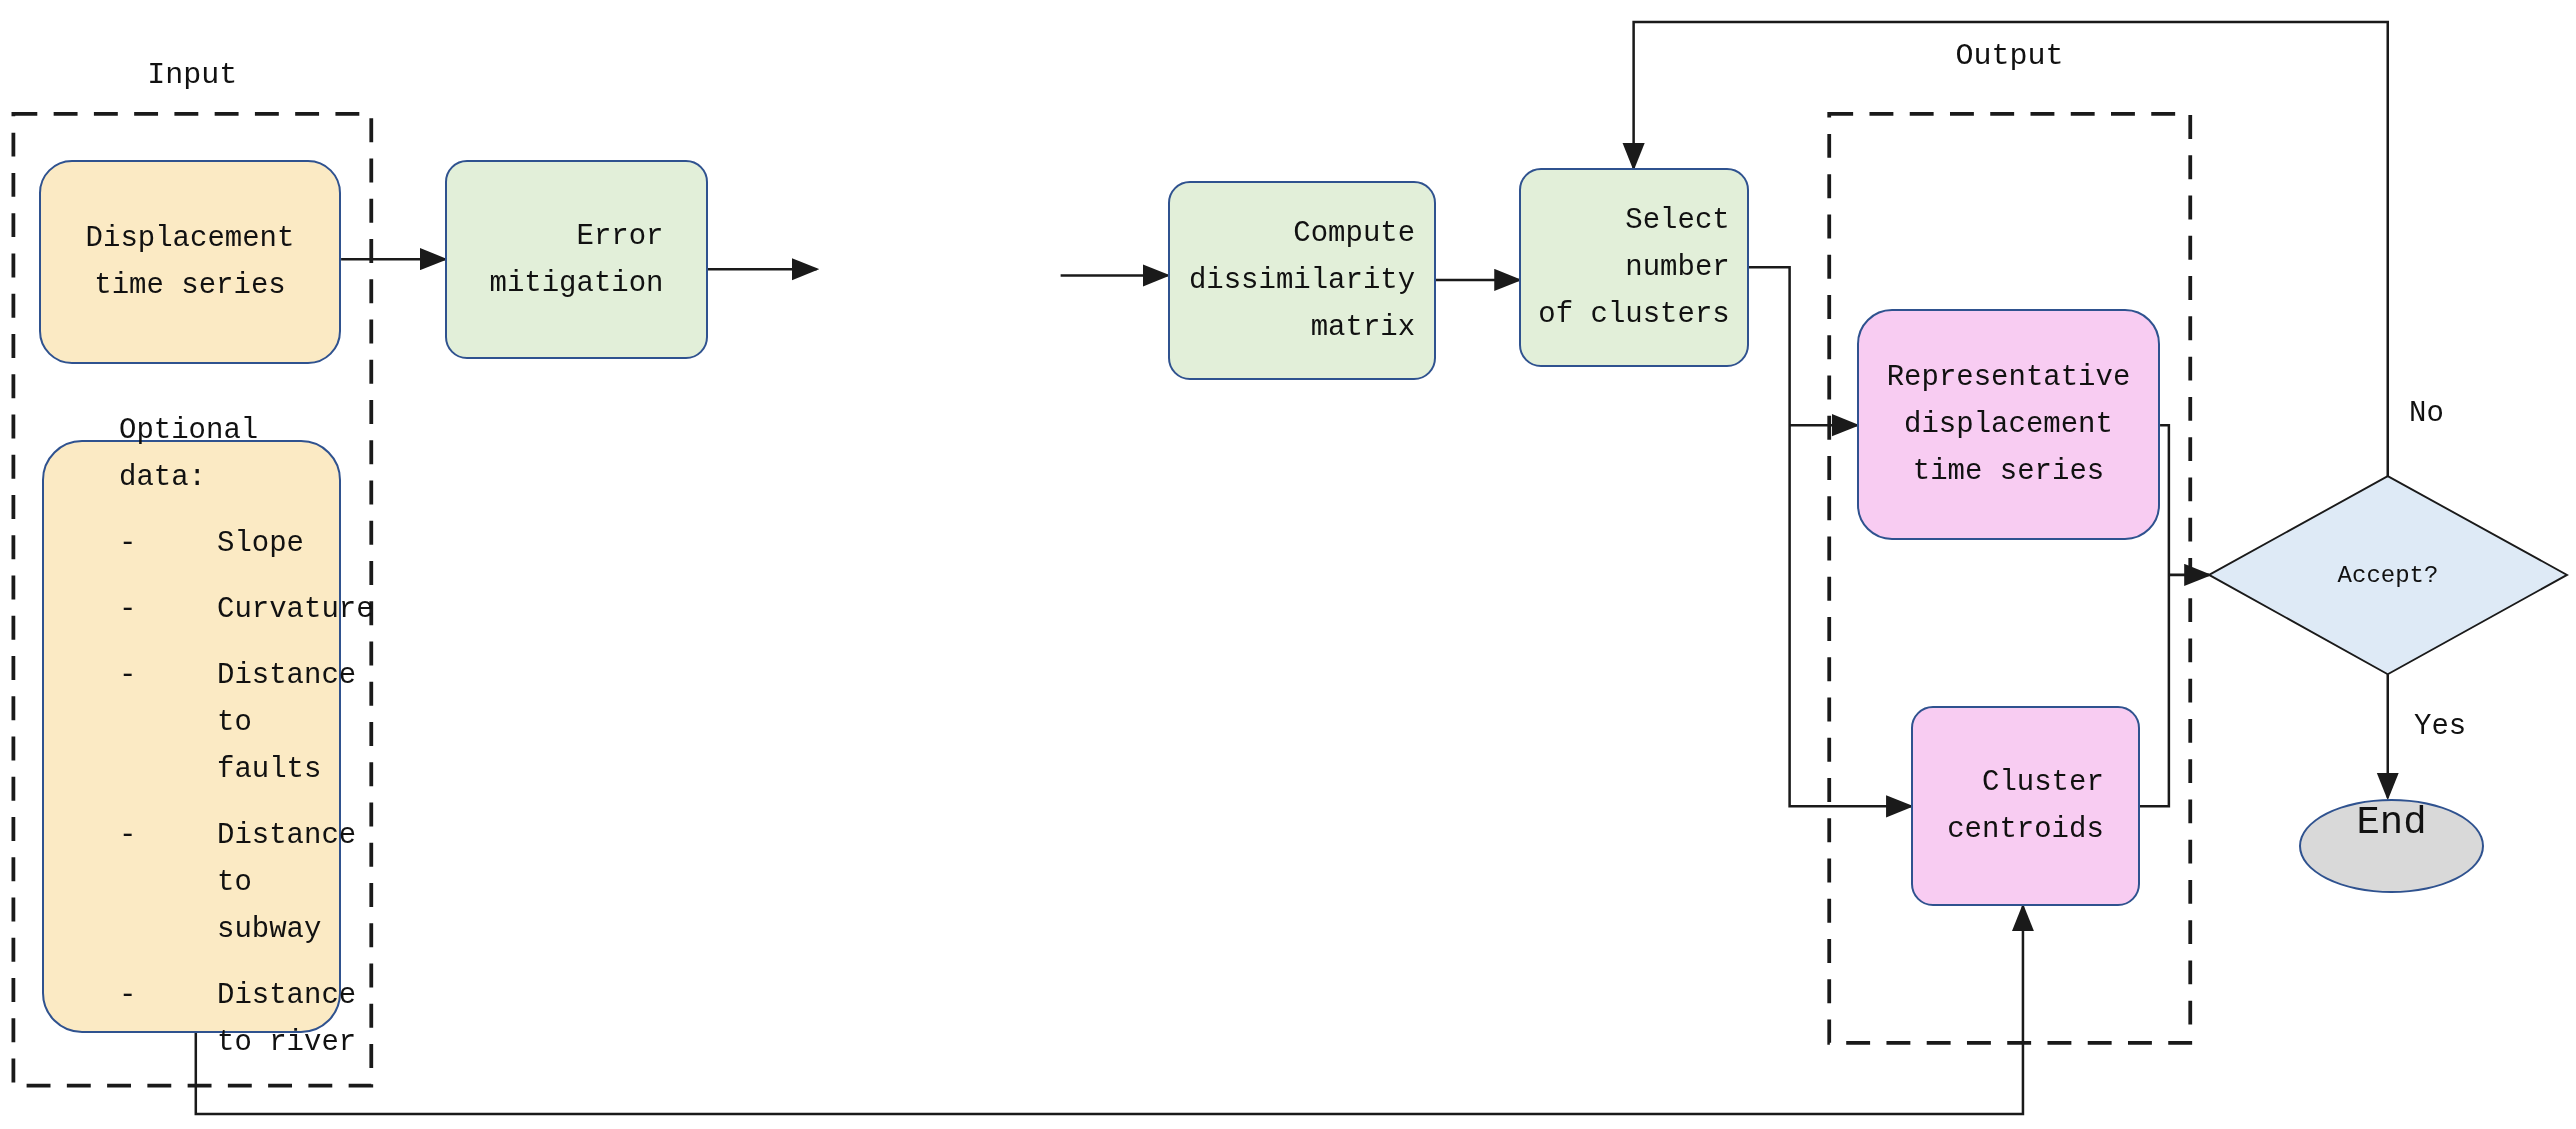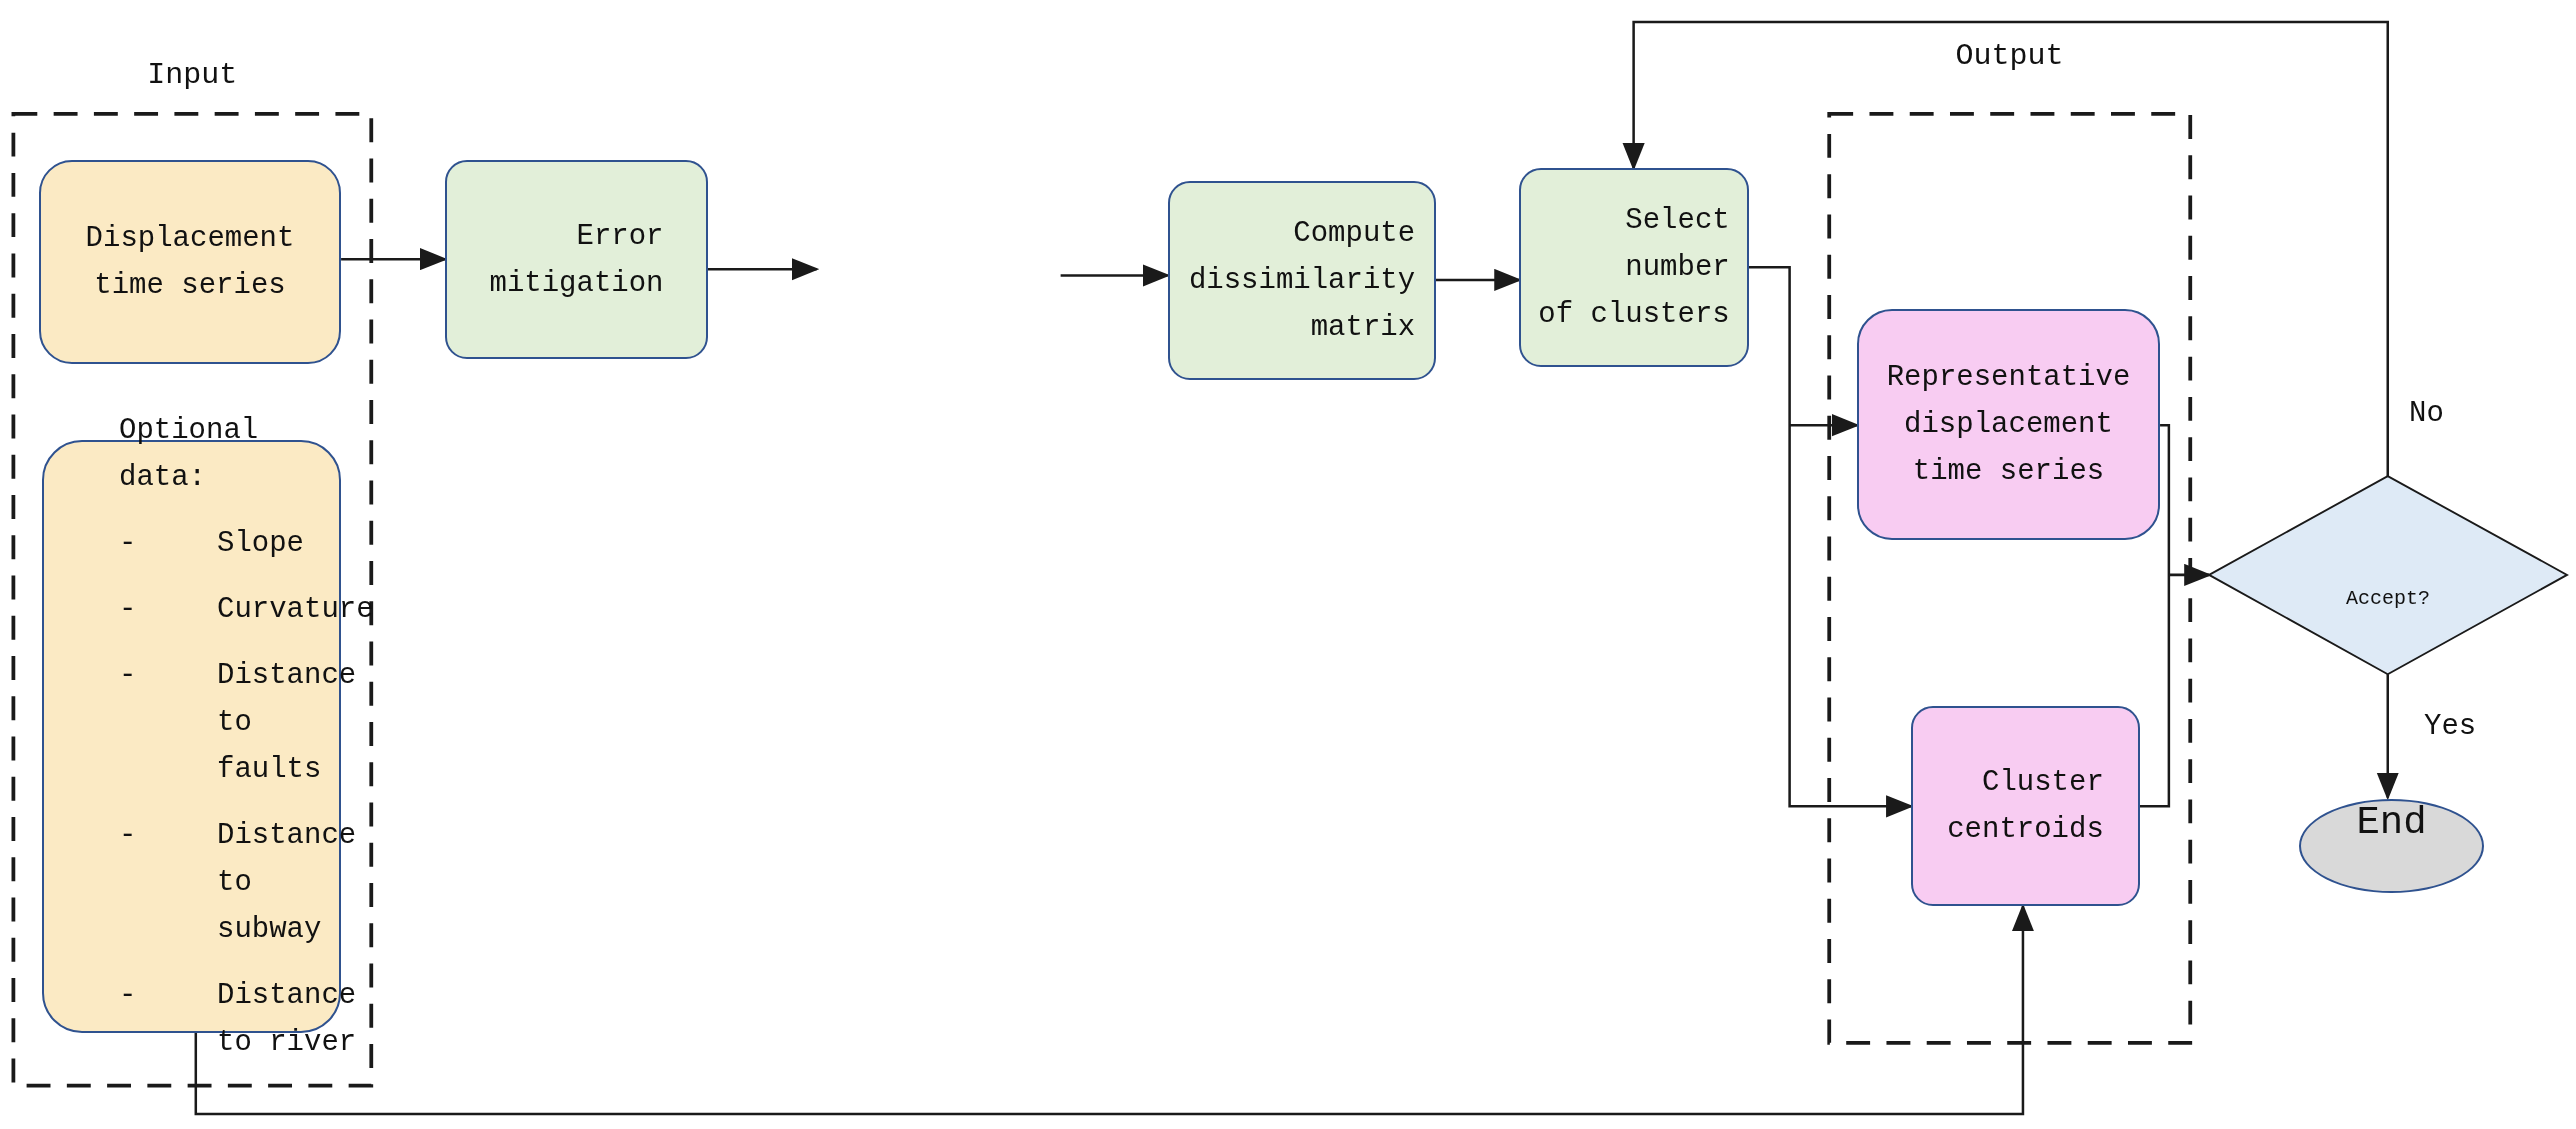--- a/index.html
+++ b/index.html
@@ -35,22 +35,22 @@
   }
   .optional-box{
     flex-direction:column;justify-content:center;align-items:flex-start;
     text-align:left;padding:19px 19px 19px 75px;
   }
   .optional-title{display:block;}
   .optional-item{display:flex;align-items:flex-start;}
   .optional-item .dash{display:inline-block;width:98px;flex:0 0 98px;}
   .optional-item .item-text{display:inline-block;white-space:pre-line;}
   .decision-label{
-    position:absolute;z-index:3;display:flex;align-items:flex-end;justify-content:center;
-    font-size:20px;
+    position:absolute;z-index:3;display:flex;align-items:center;justify-content:center;
+    font-size:24px;
   }
   .terminal{
     position:absolute;z-index:2;box-sizing:border-box;
     display:flex;align-items:flex-start;justify-content:center;
     background:var(--terminal-fill);border:2.5px solid var(--node-border-blue);
     border-radius:50%;font-size:39px;
   }
 </style>
 </head>
 <body>
@@ -140,20 +140,20 @@
   <div class="node pink r48" style="left:1911px;top:706px;width:229px;height:200px;">
     <span>Cluster
 centroids</span>
   </div>
 
   <div class="decision-label" style="left:2209px;top:541px;width:358px;height:69px;">
     <span>Accept?</span>
   </div>
 
   <div class="edge-label" style="left:2409px;top:395px;">No</div>
-  <div class="edge-label" style="left:2414px;top:708px;margin-left:10px;">Yes</div>
+  <div class="edge-label" style="left:2414px;top:708px;">Yes</div>
 
   <div class="terminal" style="left:2299px;top:799px;width:185px;height:94px;">
     <span>End</span>
   </div>
 
 </div>
 
 
 </body></html>

